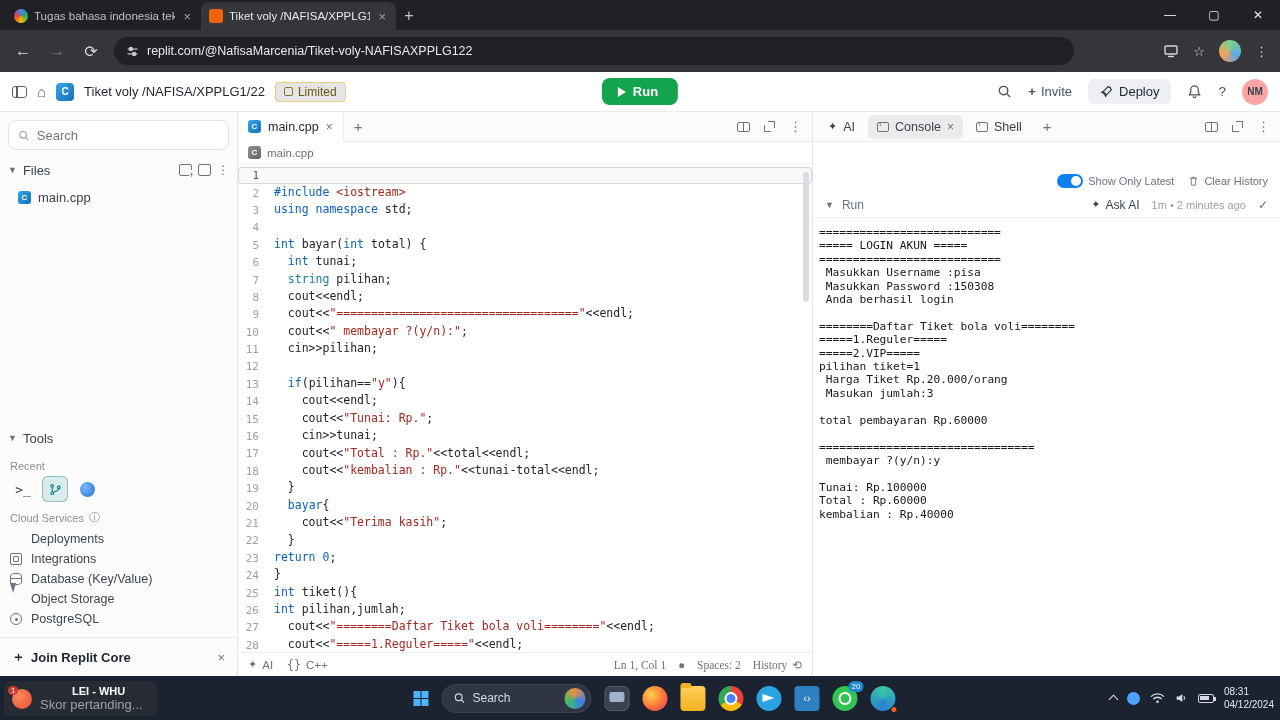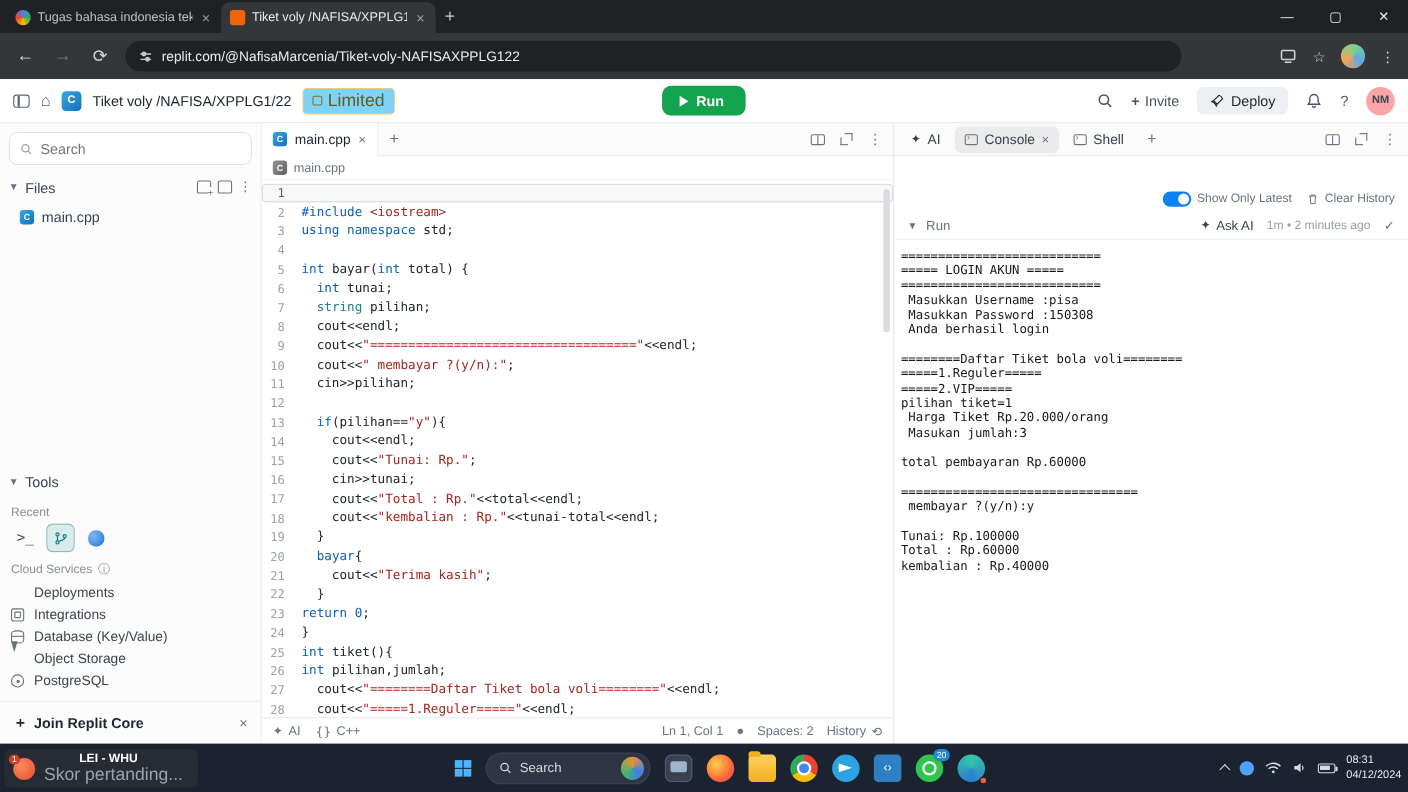--- a/index.html
+++ b/index.html
@@ -30,21 +30,21 @@
   svg.ic { display:block; }
 
   
   .rheader { height:40px; background:#fff; border-bottom:1px solid #ebebeb; display:flex; align-items:center; gap:10px; padding:0 12px; position:relative; flex:0 0 auto; }
   .ic-layout { width:15px; height:12px; border:1.5px solid #5b6170; border-radius:3px; position:relative; }
   .ic-layout::before { content:""; position:absolute; left:3px; top:0; bottom:0; width:1.5px; background:#5b6170; }
   .home-g { font-size:15px; color:#5b6170; }
   .cppic { width:18px; height:18px; border-radius:4px; background:linear-gradient(135deg,#36a6e8,#1470b8); color:#fff; font-size:10px; font-weight:bold; display:flex; align-items:center; justify-content:center; }
   .cppic.small { width:13px; height:13px; font-size:8px; border-radius:3px; }
   .repltitle { font-weight:500; font-size:13px; }
-  .limited { display:flex; align-items:center; gap:5px; background:#7dd3fc; border:1px solid #e5cf78; border-radius:4px; padding:2px 8px; font-size:16px; color:#6a5912; }
+  .limited { display:flex; align-items:center; gap:5px; background:#e5e5e5; border:1px solid #e5cf78; border-radius:4px; padding:2px 8px; font-size:12px; color:#6a5912; }
   .limited .lic { width:9px; height:9px; border:1.2px solid #8a7520; border-radius:2px; }
   .run-btn { position:absolute; left:50%; transform:translateX(-50%); background:#14a44d; color:#fff; border:none; border-radius:8px; padding:6px 20px 6px 16px; font-size:13px; font-weight:bold; display:flex; align-items:center; gap:7px; }
   .play-tri { width:0; height:0; border-left:8px solid #fff; border-top:5px solid transparent; border-bottom:5px solid transparent; }
   .rh-right { margin-left:auto; display:flex; align-items:center; gap:16px; color:#4b5160; }
   .invite { display:flex; align-items:center; gap:5px; font-size:13px; }
   .deploy { display:flex; align-items:center; gap:6px; background:#edeff2; border-radius:6px; padding:5px 12px; font-size:13px; color:#1f2430; }
   .qmark { font-size:13.5px; }
   .nm-avatar { width:26px; height:26px; border-radius:50%; background:#fca5a5; color:#3a4150; font-size:10px; font-weight:bold; display:flex; align-items:center; justify-content:center; }
 
   
@@ -94,21 +94,21 @@
   .breadcrumb { height:22px; display:flex; align-items:center; gap:6px; padding-left:10px; font-size:11.5px; color:#6b7280; border-bottom:1px solid #f3f3f3; }
   .code-area { flex:1; position:relative; overflow:hidden; padding-top:3px; }
   .code-line { display:flex; height:17.4px; align-items:center; font-size:11.5px; }
   .code-line.current { background:#f8f8f8; box-shadow:inset 0 0 0 1px #d8d8d8; border-radius:4px; }
   .gutter { flex:0 0 36px; text-align:right; padding-right:15px; color:#9ba1a7; font-size:11px; font-family:"DejaVu Sans Mono","Liberation Mono",monospace; }
   .current .gutter { color:#555c66; }
   .code-text { white-space:pre; font-family:"DejaVu Sans Mono","Liberation Mono",monospace; color:#20252e;margin-top:32px; }
   .tok-kw { color:#0b62b8; } .tok-type { color:#1a7f93; } .tok-str { color:#a3271e; } .tok-num { color:#0b62b8; } .tok-p { color:#20252e; }
   .vscroll { position:absolute; right:3px; top:8px; width:6px; height:130px; background:#dadce2; border-radius:3px; }
   .estatus { height:24px; border-top:1px solid #ececec; display:flex; align-items:center; gap:14px; padding:0 10px; font-size:11.5px; color:#6b7280; }
-  .estatus .right { margin-left:auto; display:flex; align-items:center; gap:12px; }
+  .estatus .right { margin-left:auto; display:flex; align-items:center; gap:12px;font-family:Liberation Serif, serif; }
   .sparkle { font-size:11px; }
 
   
   .rpanel { width:468px; border-left:1px solid #e7e7e7; display:flex; flex-direction:column; background:#fff; }
   .ptabs { height:30px; background:#fbfbfb; border-bottom:1px solid #ececec; display:flex; align-items:center; padding-left:4px; }
   .ptab { display:flex; align-items:center; gap:6px; height:24px; margin:3px 2px; padding:0 9px; border-radius:6px; font-size:12.5px; color:#3a4150; }
   .ptab.active { background:#ebebeb; }
   .ptab .x { color:#6b7280; font-size:12px; }
   .term-ic { width:12px; height:10px; border:1.2px solid #6b7280; border-radius:2px; position:relative; }
   .term-ic::before { content:"›"; position:absolute; left:1px; top:-3px; font-size:8px; color:#6b7280; }
@@ -151,21 +151,21 @@
   .caret-up { width:7px; height:7px; border-left:1.5px solid #d7dae0; border-top:1.5px solid #d7dae0; transform:rotate(45deg); margin-top:3px; }
   .tray-dot { width:13px; height:13px; border-radius:50%; background:#4da3ff; }
   .batt { width:16px; height:9px; border:1.2px solid #d7dae0; border-radius:2px; position:relative; }
   .batt::before { content:""; position:absolute; inset:1.5px; right:4px; background:#d7dae0; }
   .batt::after { content:""; position:absolute; right:-3px; top:2px; width:1.8px; height:4px; background:#d7dae0; }
   .clock { text-align:left; font-size:10px; line-height:13px; color:#e6e9ee; }
   .toast { position:absolute; left:4px; top:5px; height:35px; display:flex; align-items:center; gap:8px; background:#262b34; border-radius:6px; padding:0 14px 0 8px; z-index:5; }
   .toast .tic { width:20px; height:20px; border-radius:50%; background:radial-gradient(circle at 35% 35%, #ff8a5e, #e04f2e); position:relative; flex:0 0 auto; }
   .toast .tic span { position:absolute; left:-4px; top:-3px; background:#d03c2c; color:#fff; font-size:8px; border-radius:6px; padding:0 3px; }
   .toast .t1 { color:#fff; font-size:11px; font-weight:600; white-space:nowrap;padding-left:32px; }
-  .toast .t2 { color:#9aa3ad; font-size:16px; white-space:nowrap; }
+  .toast .t2 { color:#9aa3ad; font-size:13px; white-space:nowrap; }
 </style>
 </head>
 <body>
 
 <div class="screen">
 
   <div class="tabstrip">
     <div class="btab">
       <span class="fav docs"></span>
       <span class="ttitle">Tugas bahasa indonesia teks de...</span>

